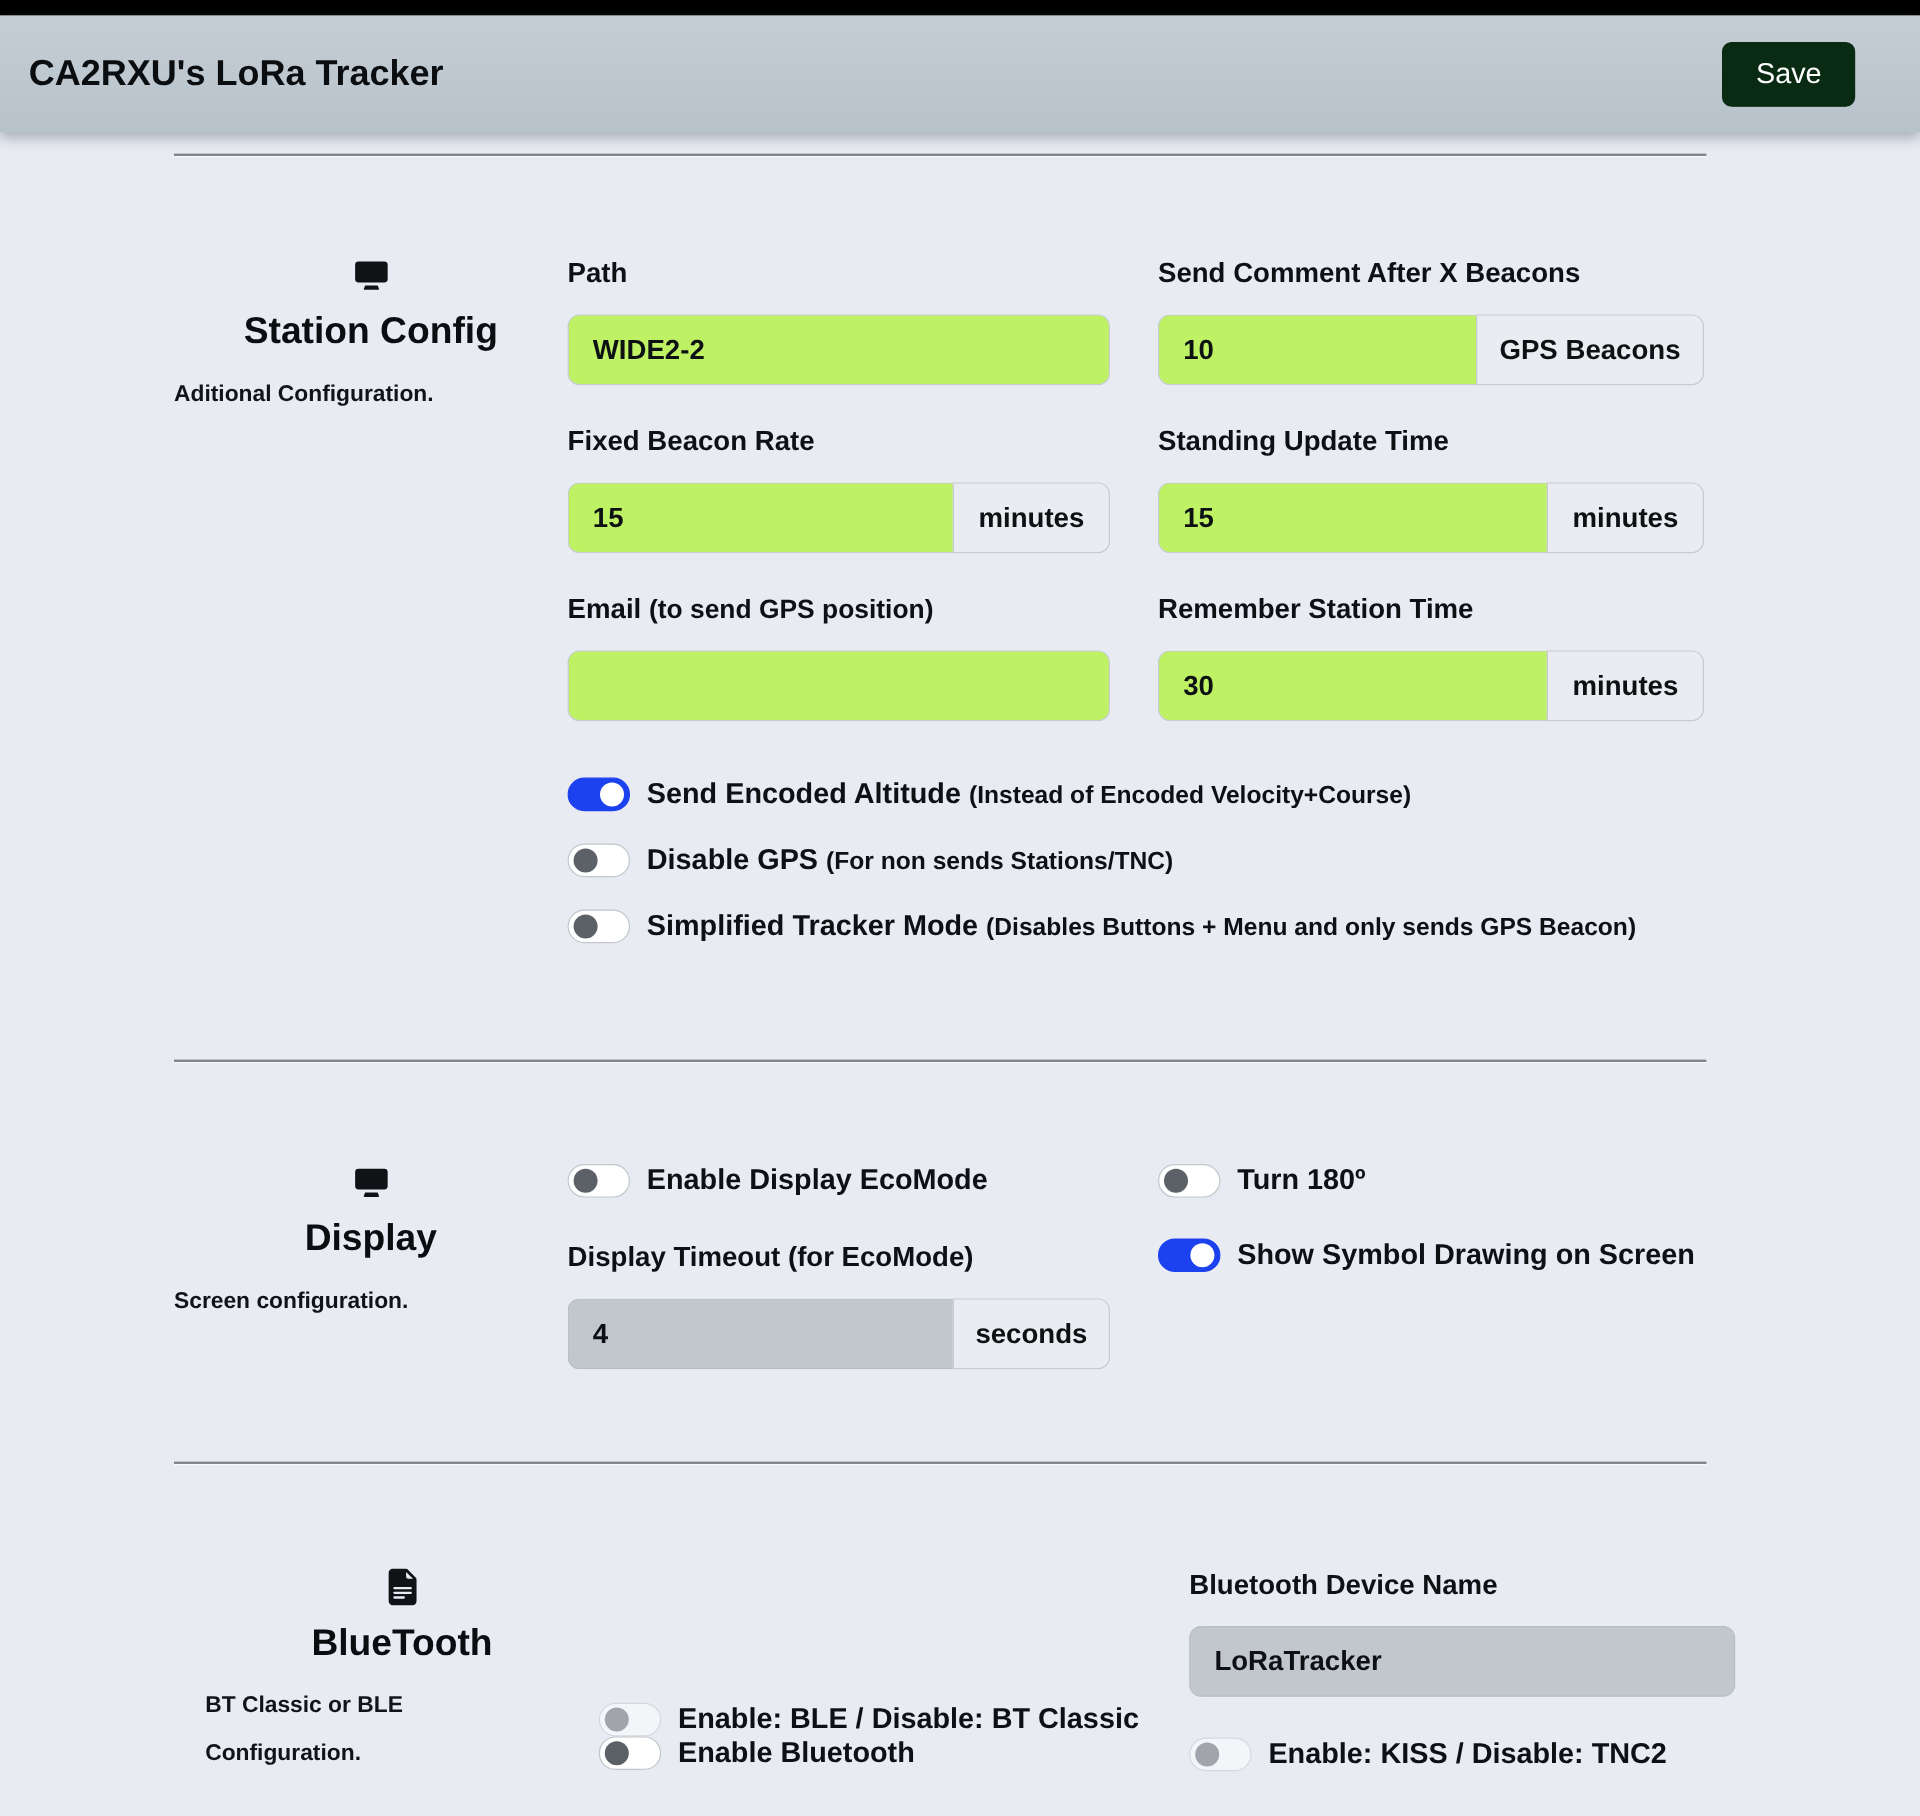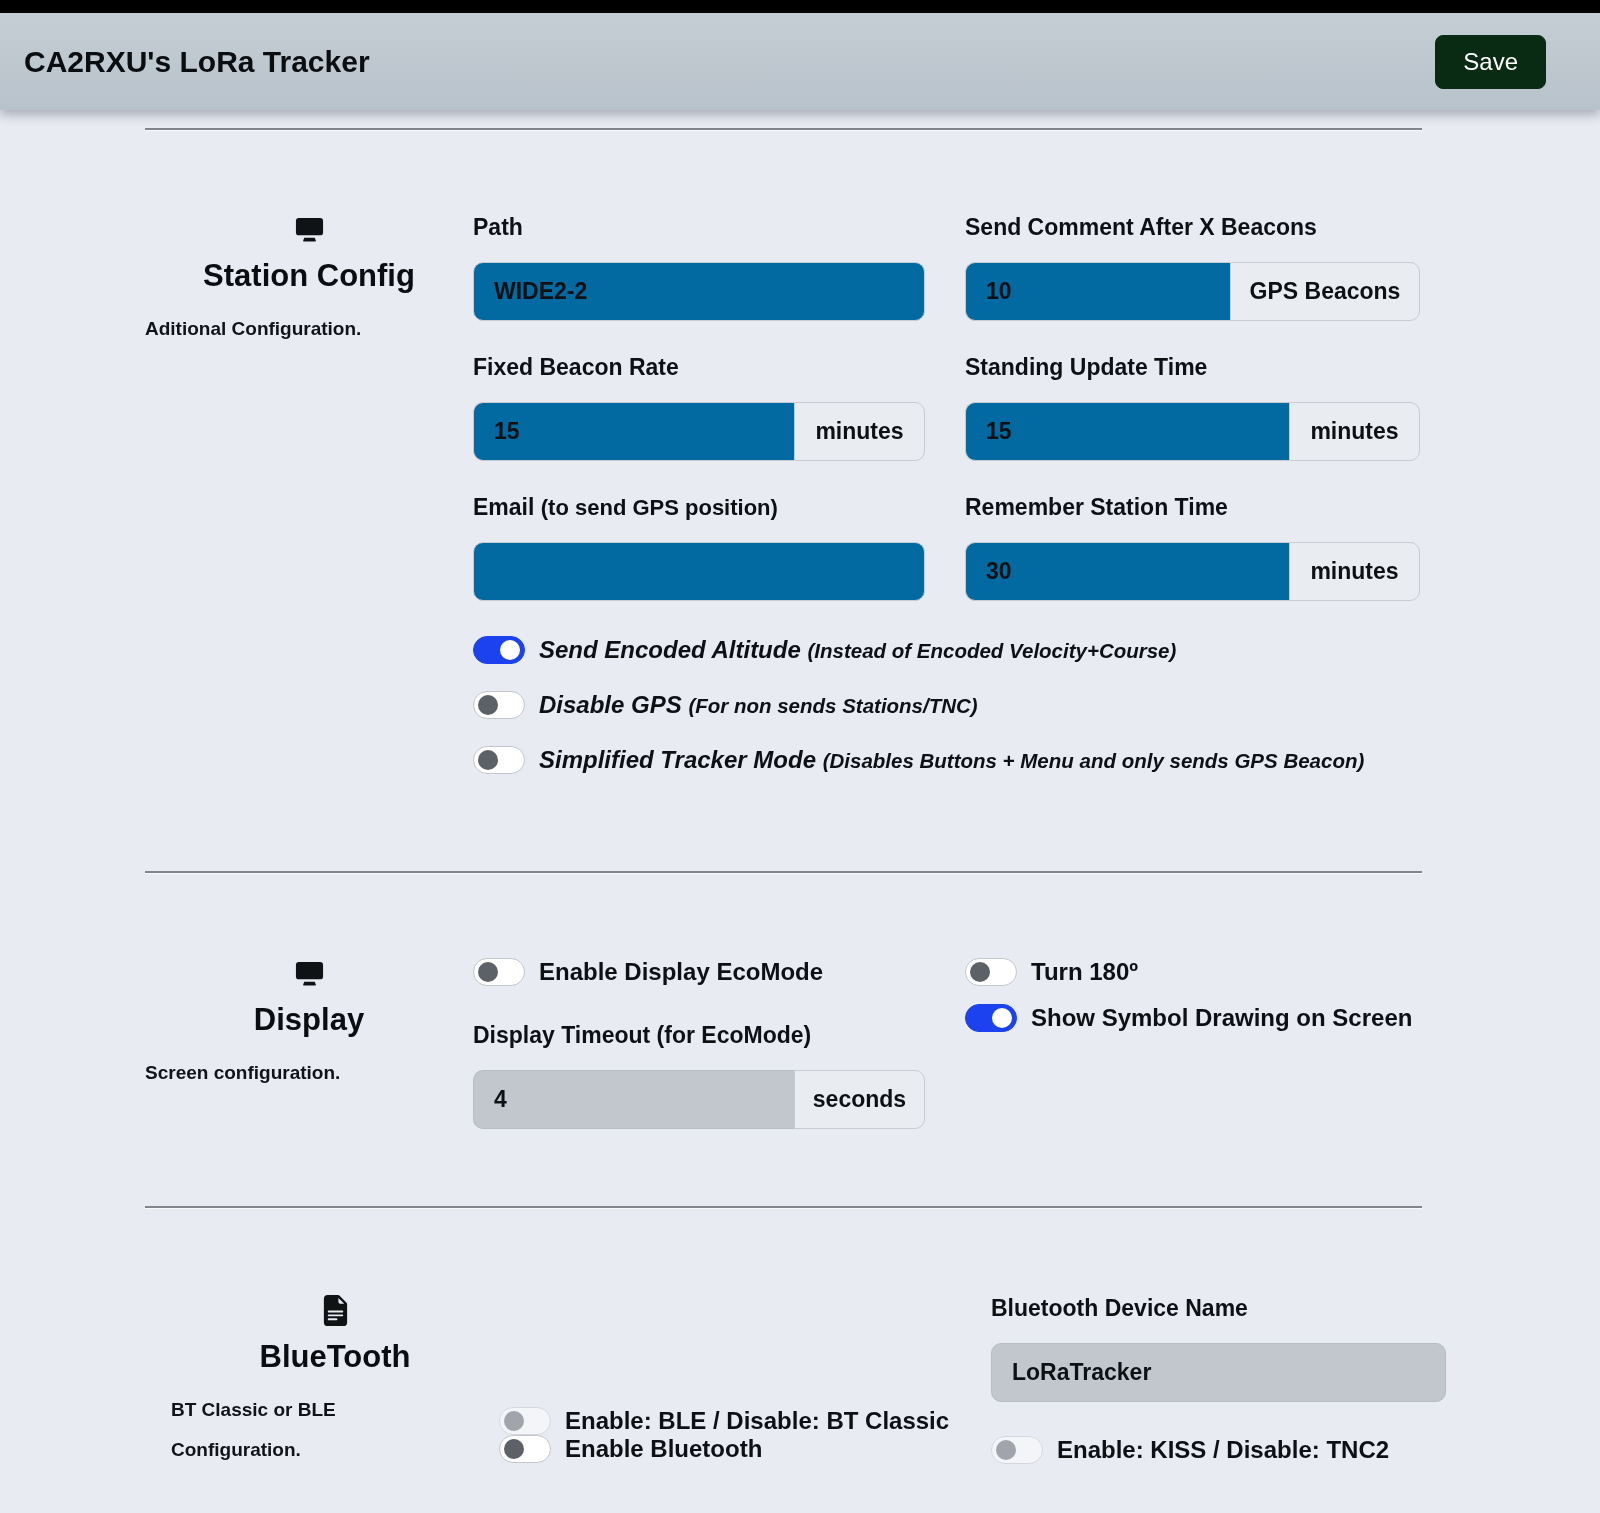--- a/index.html
+++ b/index.html
@@ -34,21 +34,21 @@
   .side-sub.narrow{max-width:210px;}
   .fields{display:grid;grid-template-columns:452px 455px;column-gap:40px;align-content:start;}
   .fcol{min-width:0;}
   .flabel{font-size:23px;font-weight:600;height:30px;margin-bottom:18px;white-space:nowrap;}
   .flabel .lnote{font-size:22px;margin-top:20px;}
   .fblock{margin-bottom:33px;}
   
   .igroup{display:flex;height:59px;}
   .tinput{
     flex:1;min-width:0;height:59px;box-sizing:border-box;
-    border:1px solid #c7ccd2;border-radius:10px;background:#0369a1;
+    border:1px solid #c7ccd2;border-radius:10px;background:#bef264;
     font-family:inherit;font-size:23px;font-weight:600;color:#0d1114;padding:0 20px;outline:none;
   }
   .igroup .tinput{border-radius:10px 0 0 10px;border-right:none;}
   .addon{
     display:flex;align-items:center;justify-content:center;box-sizing:border-box;
     background:#e9edf1;border:1px solid #c7ccd2;border-radius:0 10px 10px 0;
     font-size:23px;font-weight:600;color:#0d1114;
   }
   .addon.w-min{width:131px;}
   .addon.w-gps{width:190px;}
@@ -61,25 +61,25 @@
     border-radius:15px;background:#fff;border:1px solid #c2c7cc;cursor:pointer;
   }
   .switch .knob{position:absolute;top:3px;left:4px;width:20px;height:20px;border-radius:50%;background:#5c6167;}
   .switch.on{background:#1c41ee;border-color:#1c41ee;}
   .switch.on .knob{left:auto;right:4px;background:#fff;}
   .switch.disabled{opacity:.5;cursor:default;}
   .tlabel{margin-left:14px;font-size:24px;font-weight:600;white-space:nowrap;}
   .tnote{font-size:20.5px;}
   
   .sec-station{padding-top:84px;}
-  .sta-toggles{grid-column:1 / -1;margin-top:2px;font-style:italic;}
+  .sta-toggles{grid-column:1 / -1;margin-top:14px;}
   .sta-toggles .trow{margin-bottom:27px;}
   .sec-display{padding-top:85px;}
   .gap36{margin-top:36px;}
-  .col2row{margin-bottom:18px;}
+  .col2row{margin-bottom:34px;}
   .sec-bt{padding-top:87px;margin-left:26px;}
   .bt-row2{margin-top:112px;}
   .bt-row2b{margin-top:34px;}
 </style>
 </head>
 <body>
 
 <div class="topstrip"></div>
 
 <header class="navbar">

